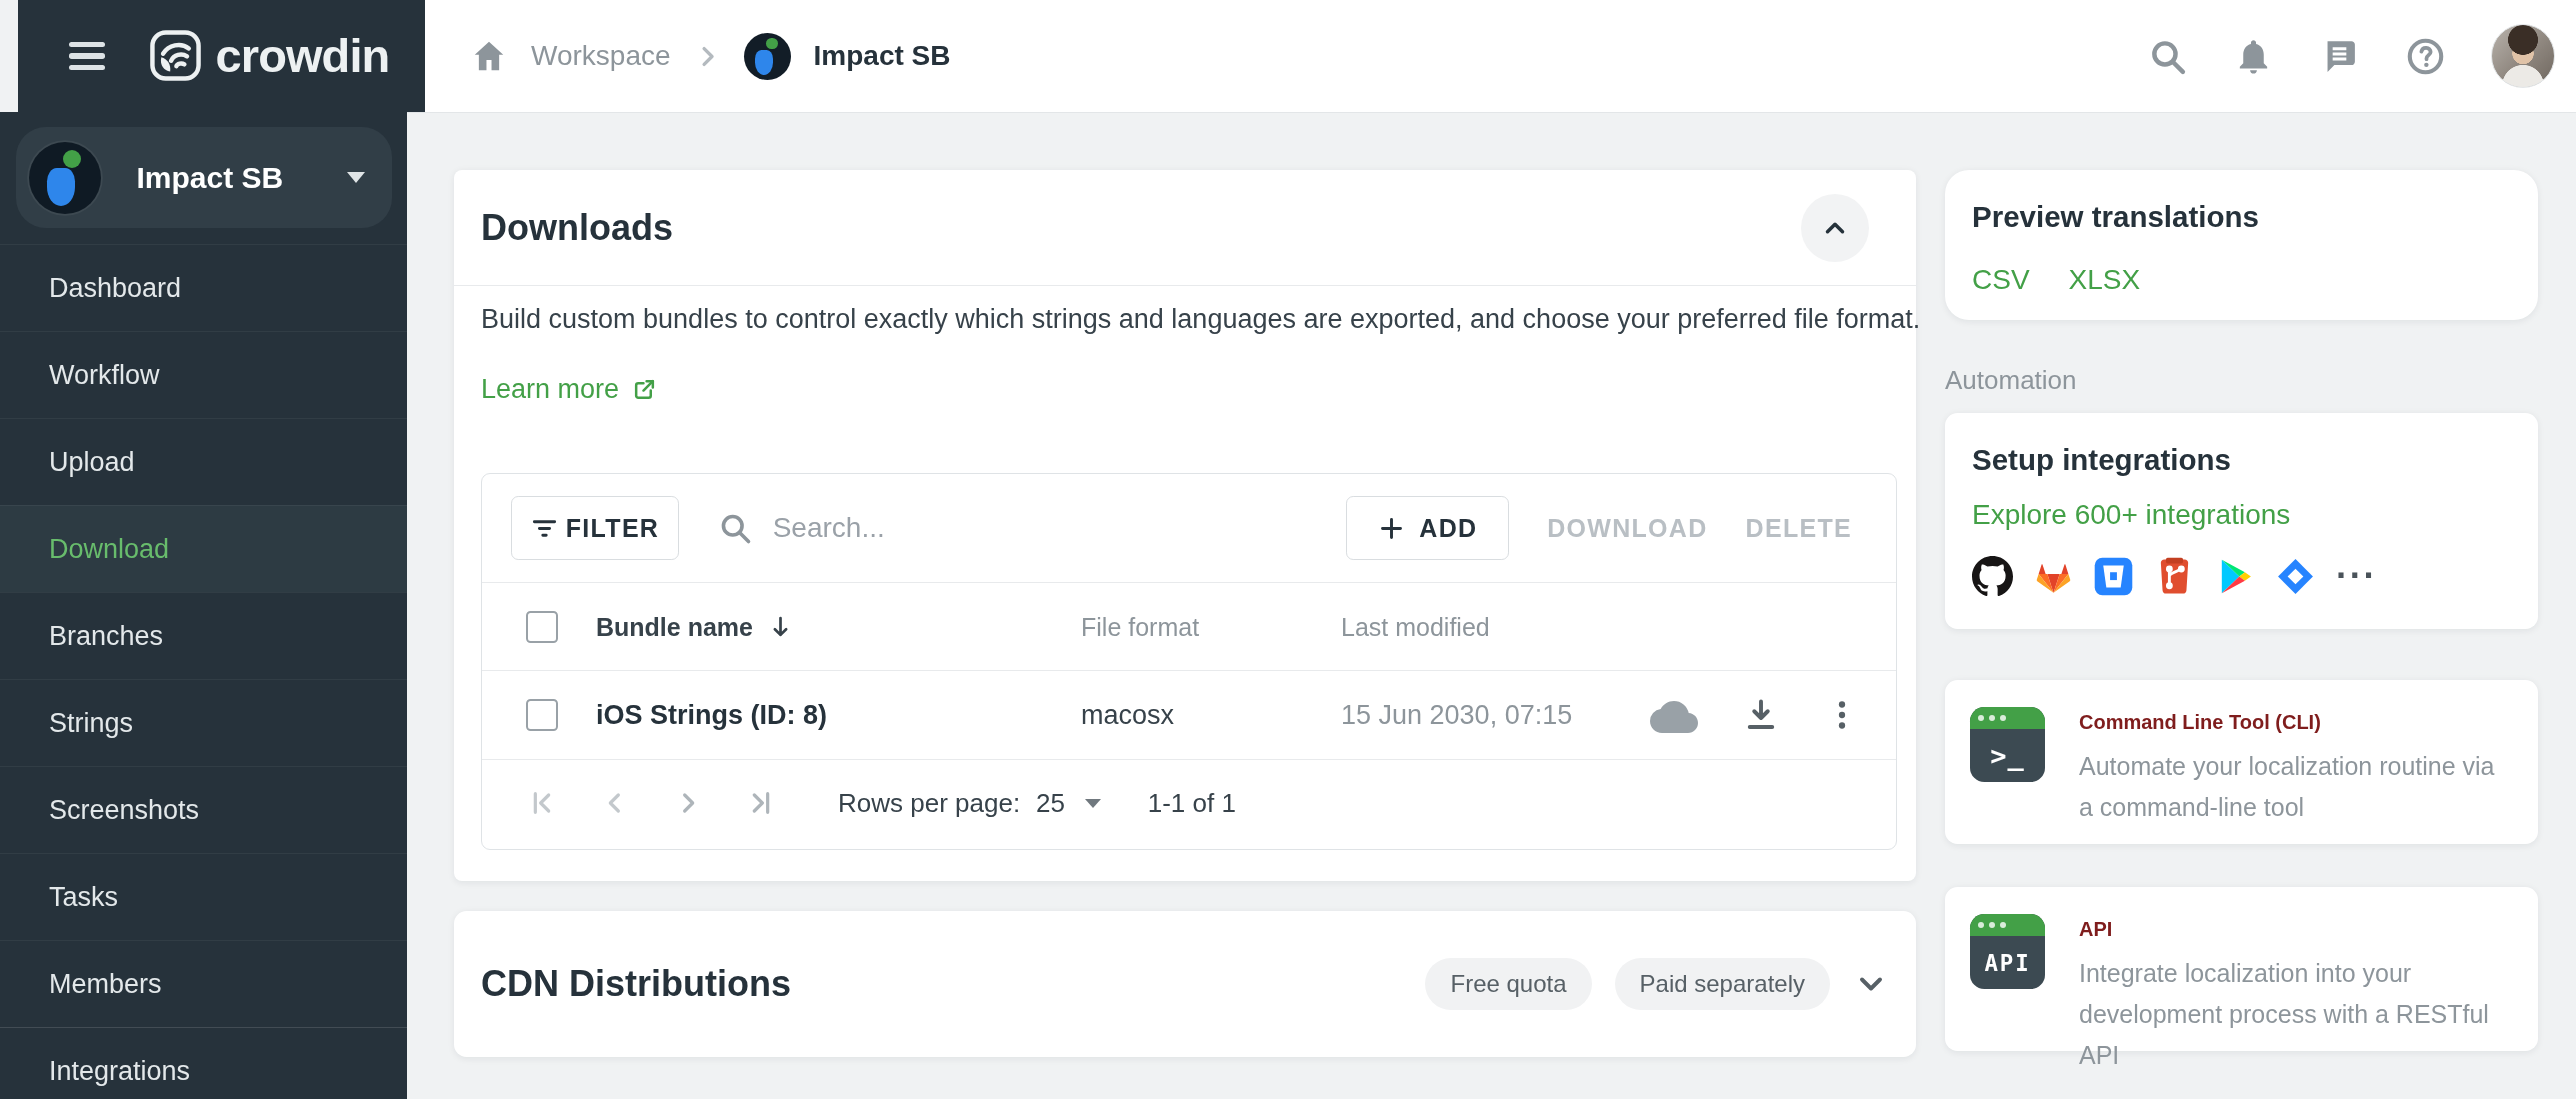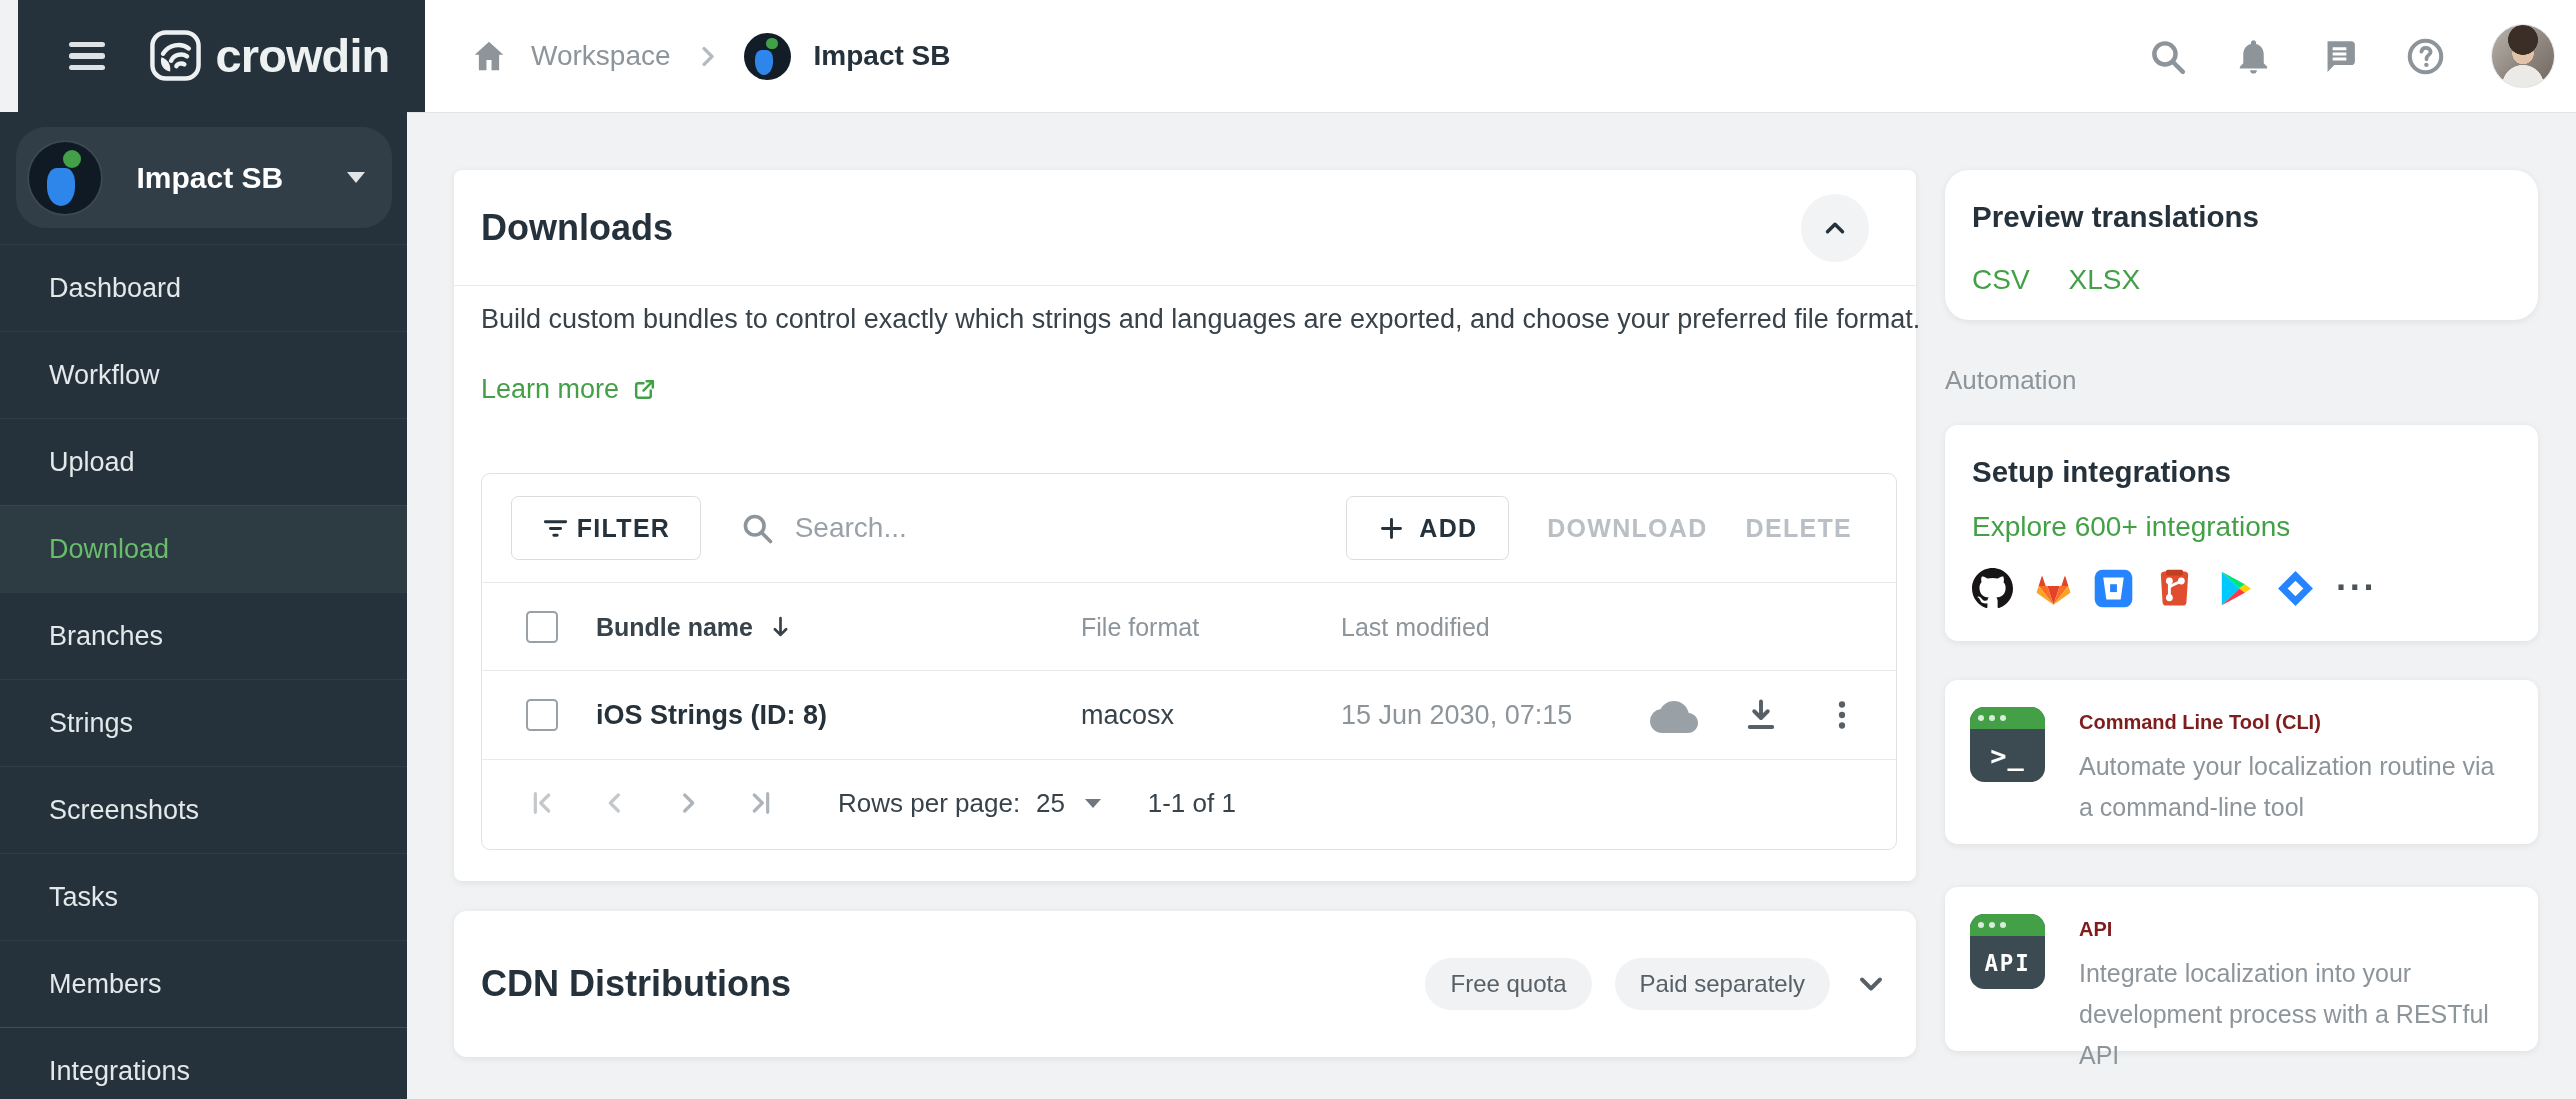--- a/index.html
+++ b/index.html
@@ -70,21 +70,21 @@
   .desc { position:absolute; left:27px; top:134px; font-size:27px; color:#37424A; white-space:nowrap; }
   .learn-more { position:absolute; left:27px; top:204px; display:flex; align-items:center; gap:12.5px;
                 font-size:27px; color:#43A047; cursor:pointer; }
 
   .table-wrap { position:absolute; left:27px; top:303px; width:1416px; height:377px;
                 border:1.8px solid #DFE3E6; border-radius:9px; }
   .toolbar { position:relative; height:108px; display:flex; align-items:center; padding-left:29px; }
   .btn-outline { height:64px; border:1.8px solid #D9DDE0; border-radius:7.2px; background:#fff;
                  display:flex; align-items:center; justify-content:center; gap:14.3px; cursor:pointer;
                  font-size:25px; font-weight:bold; letter-spacing:1.3px; color:#26323B; }
-  .filter-btn { width:190px;gap:8px; }
+  .filter-btn { width:168px;gap:8px; }
   .add-btn { width:163px; }
   .search-box { display:flex; align-items:center; gap:19.7px; margin-left:38px; }
   .search-box input { border:none; outline:none; font-size:28px; color:#37424A; width:501px;
                       font-family:"Liberation Sans","DejaVu Sans",sans-serif; }
   .search-box input::placeholder { color:#9AA1A8; }
   .toolbar-right { position:absolute; right:44px; display:flex; align-items:center; gap:38px; }
   .txt-btn-disabled { font-size:25px; font-weight:bold; letter-spacing:1.3px; color:#B9BFC4; cursor:default; }
 
   .thead, .trow { position:relative; border-top:1.8px solid #E8EAEC; }
   .thead { height:88px; }
@@ -119,21 +119,21 @@
   .cdn-right { margin-left:auto; display:flex; align-items:center; gap:23px; }
   .pill { background:#F1F2F3; border-radius:894px; padding:11.6px 25px; font-size:24px; color:#576066; }
 
   
   .rail-card { left:1945px; width:593px; }
   .preview-card { top:170px; height:150px; padding:30px 27px;border-radius:24px; }
   .rail-title { font-size:29.5px; font-weight:bold; color:#26323B; }
   .preview-links { margin-top:30px; display:flex; gap:39px; }
   .green-link { font-size:28px; color:#43A047; cursor:pointer; text-decoration:none; }
   .rail-label { position:absolute; left:1945px; top:365px; font-size:26px; color:#8D959B; }
-  .setup-card { top:413px; height:216px; padding:30px 27px;margin-top:12px; }
+  .setup-card { top:413px; height:216px; padding:30px 27px; }
   .setup-link { display:inline-block; margin-top:21.5px; }
   .intg-row { margin-top:25px; display:flex; align-items:center; gap:19.7px; }
   .intg { width:41px; height:41px; display:flex; align-items:center; justify-content:center; cursor:pointer; }
   .intg-more { font-size:36px; color:#4A535A; font-weight:bold; letter-spacing:1.8px; line-height:18px; cursor:pointer; }
 
   .promo-card { display:flex; padding:27px 25px; gap:34px; }
   .cli-card { top:680px; height:164px; }
   .api-card { top:887px; height:164px; }
   .promo-icon { width:75px; height:75px; border-radius:14.3px; background:#3C4A52; overflow:hidden; flex:none; }
   .promo-icon .bar { height:22.4px; background:#43A047; display:flex; align-items:center; gap:4.5px; padding-left:8px; }

